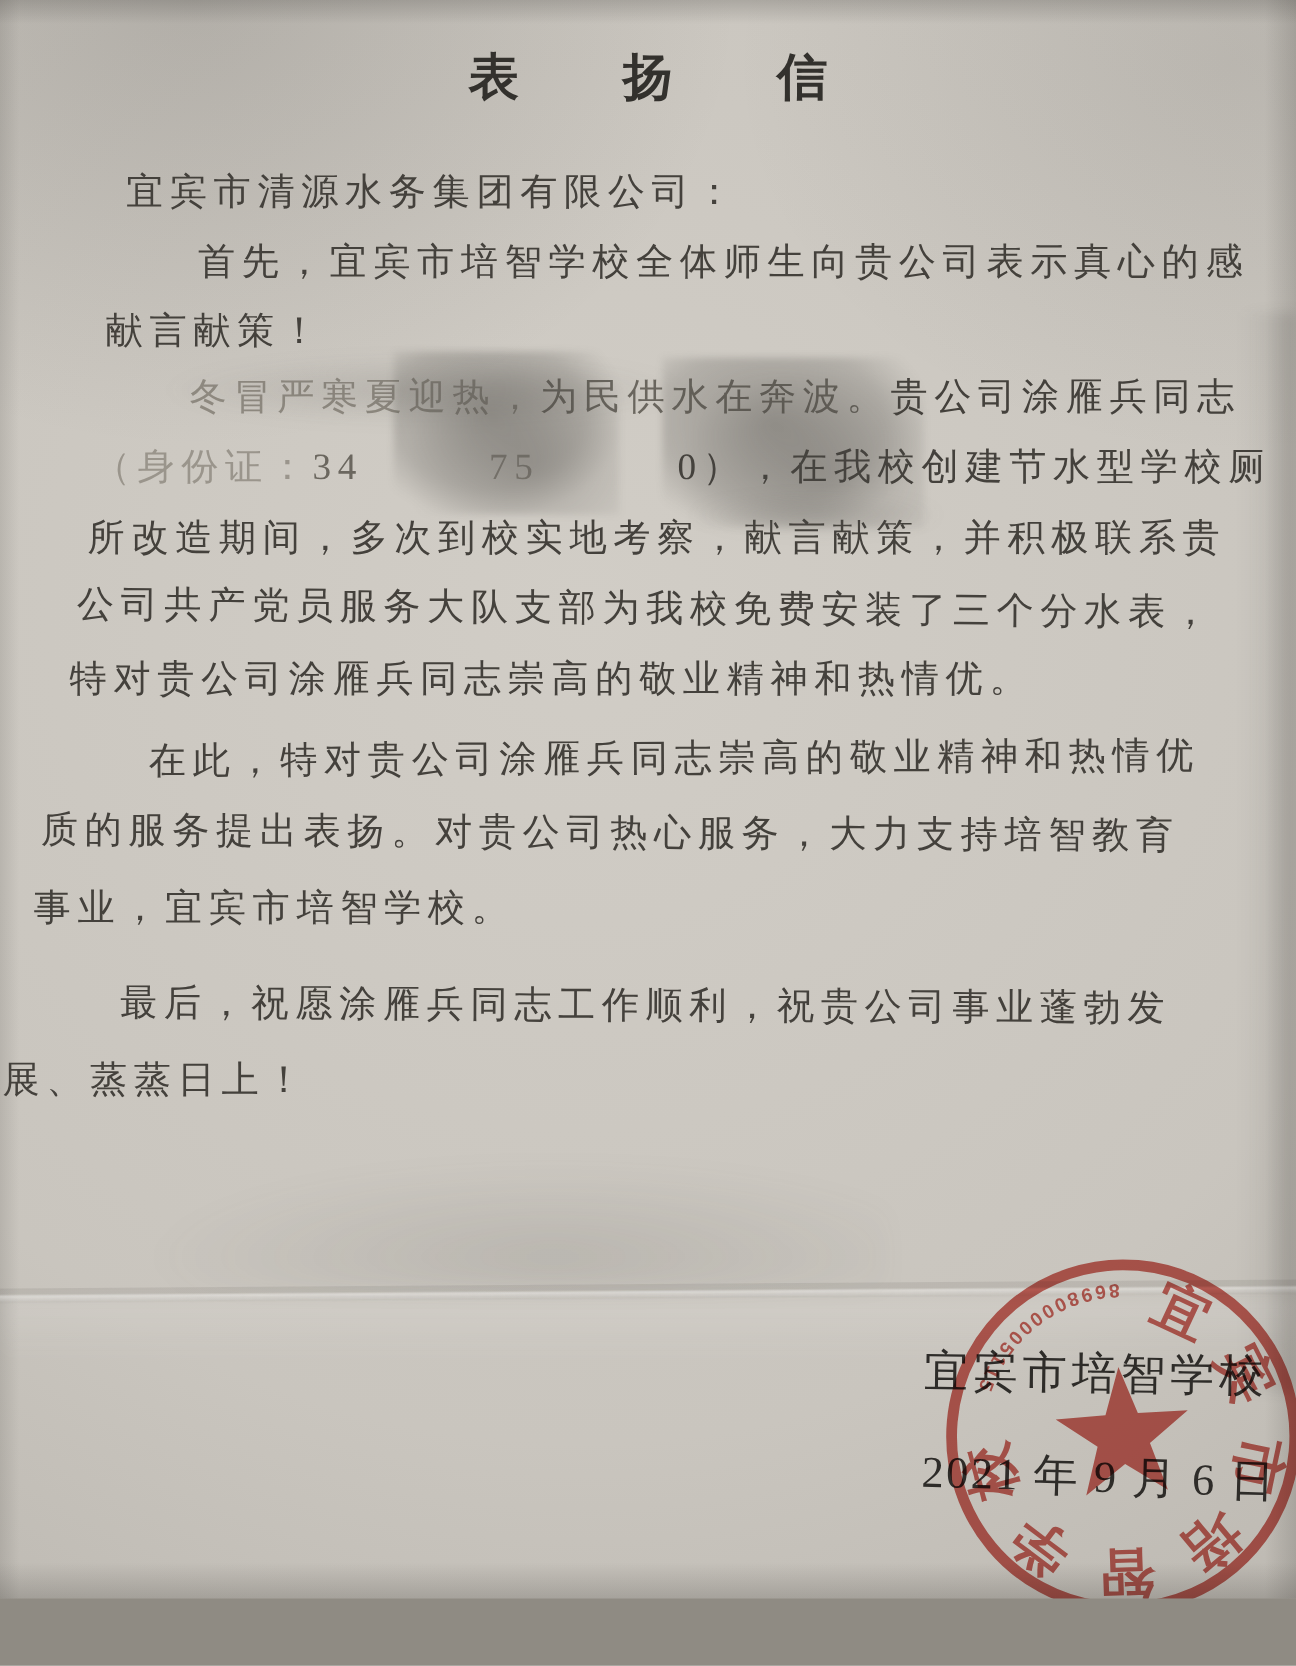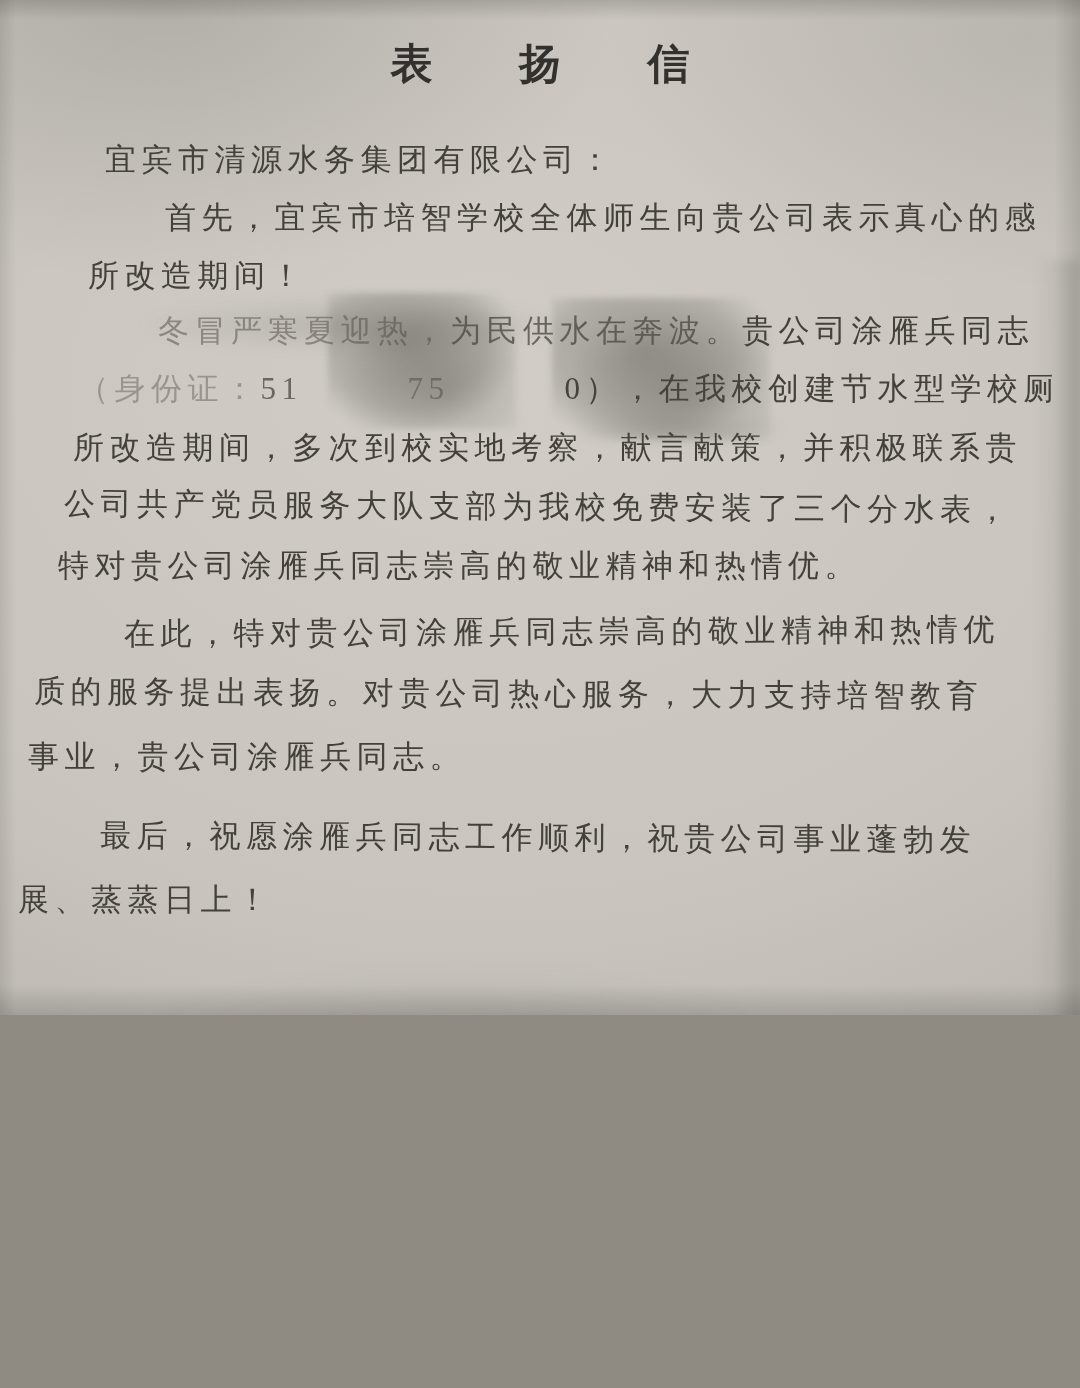--- a/index.html
+++ b/index.html
@@ -1,18 +1,18 @@
 <!DOCTYPE html>
 <html><head>
 <meta charset="utf-8">
 <style>
   html,body{margin:0;padding:0;}
   body{width:1080px;height:1388px;overflow:hidden;background:#8f8b83;}
   .photo{
-    position:relative;width:1080px;height:1015px;overflow:hidden;
+    position:relative;width:1080px;height:1332px;overflow:hidden;
     font-family:"Liberation Serif","DejaVu Serif",serif;
     background:
       linear-gradient(180deg, rgba(58,56,52,.22) 0px, rgba(58,56,52,0) 20px),
       linear-gradient(0deg, rgba(58,56,52,.22) 0px, rgba(58,56,52,0) 30px),
       linear-gradient(90deg, rgba(58,56,52,.13) 0px, rgba(58,56,52,0) 16px),
       linear-gradient(270deg, rgba(58,56,52,.18) 0px, rgba(58,56,52,0) 26px),
       radial-gradient(60% 40% at 15% 0%, rgba(50,48,45,.16), transparent 70%),
       radial-gradient(55% 35% at 95% 4%, rgba(50,48,45,.10), transparent 70%),
       radial-gradient(120% 95% at 45% 38%, #d1cdc6 0%, #c9c5be 55%, #bbb7b0 85%, #aaa59d 100%);
   }
@@ -60,36 +60,36 @@
 </head>
 <body>
 
 <div class="photo">
 
   <div class="title">表 扬 信</div>
 
   <div class="line" style="left:165px;top:198px;">首先，宜宾市培智学校全体师生向贵公司表示真心的感</div>
 
   <div class="line" style="left:105px;top:140px;">宜宾市清源水务集团有限公司：</div>
-  <div class="line" style="left:88px;top:256px;">所改造期间！</div>
+  <div class="line" style="left:88px;top:256px;">献言献策！</div>
 
   <div class="line" style="left:158px;top:311px;"><span class="faded">冬冒严寒夏迎热，</span><span class="semi-faded">为民供水在奔波。</span><span>贵公司涂雁兵同志</span></div>
 
-  <div class="line" style="left:78px;top:369px;"><span class="id-prefix">（身份证：</span><span class="semi-faded">51</span><span class="gap1"></span><span class="faded">75</span><span class="gap2"></span><span>0），</span><span>在我校创建节水型学校厕</span></div>
+  <div class="line" style="left:78px;top:369px;"><span class="id-prefix">（身份证：</span><span class="semi-faded">34</span><span class="gap1"></span><span class="faded">75</span><span class="gap2"></span><span>0），</span><span>在我校创建节水型学校厕</span></div>
 
   <div class="line" style="left:73px;top:428px;">所改造期间，多次到校实地考察，献言献策，并积极联系贵</div>
   <div class="line" style="left:64px;top:487px;transform:rotate(.4deg);">公司共产党员服务大队支部为我校免费安装了三个分水表，</div>
   <div class="line" style="left:58px;top:546px;">特对贵公司涂雁兵同志崇高的敬业精神和热情优。</div>
 
   <div class="line" style="left:124px;top:612px;transform:rotate(-.3deg);">在此，特对贵公司涂雁兵同志崇高的敬业精神和热情优</div>
   <div class="line" style="left:34px;top:674px;transform:rotate(.3deg);">质的服务提出表扬。对贵公司热心服务，大力支持培智教育</div>
-  <div class="line" style="left:28px;top:737px;">事业，贵公司涂雁兵同志。</div>
+  <div class="line" style="left:28px;top:737px;">事业，宜宾市培智学校。</div>
 
   <div class="line" style="left:100px;top:818px;transform:rotate(.3deg);">最后，祝愿涂雁兵同志工作顺利，祝贵公司事业蓬勃发</div>
-  <div class="line" style="left:2px;top:880px;margin-left:16px;">展、蒸蒸日上！</div>
+  <div class="line" style="left:2px;top:880px;">展、蒸蒸日上！</div>
 
   <div class="haze" style="left:140px;top:296px;width:430px;height:58px;"></div>
   <div class="smudge" style="left:328px;top:293px;width:188px;height:136px;"></div>
   <div class="smudge" style="left:552px;top:298px;width:218px;height:142px;"></div>
   <div class="haze" style="left:575px;top:412px;width:210px;height:34px;"></div>
 
   <div class="crease-shadow"></div>
   <div class="crease-line"></div>
   <div class="crease-light"></div>
   <div class="right-shade"></div>

